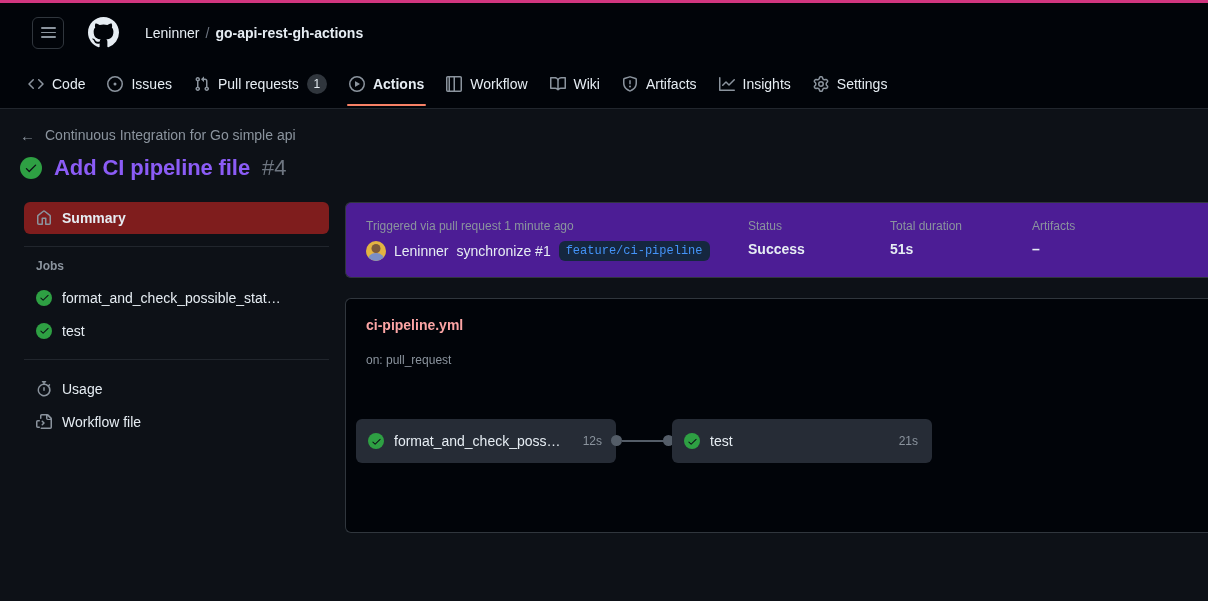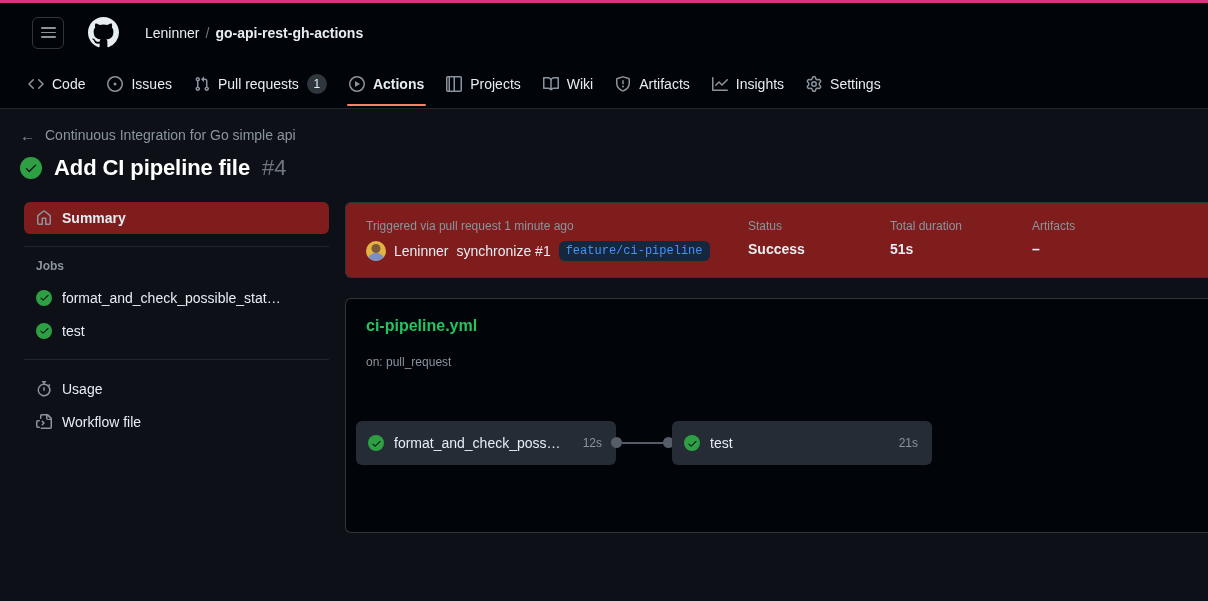--- a/index.html
+++ b/index.html
@@ -163,21 +163,21 @@
   }
   .run-title-row {
     display: flex;
     align-items: center;
     gap: 12px;
     margin-top: 12px;
   }
   .run-title {
     font-size: 22px;
     font-weight: bold;
-    color: #ffffff;
+    color: #8b5cf6;
     letter-spacing: -0.1px;
   }
   .run-number {
     font-size: 22px;
     color: #6e7681;
     font-weight: normal;
   }
 
   
   .page-body {
@@ -249,21 +249,21 @@
   .main-col {
     flex: 1;
     min-width: 0;
     padding-right: 0;
   }
 
   .card {
     border: 1px solid #30363d;
     border-right: none;
     border-radius: 6px 0 0 6px;
-    background: #7f1d1d;
+    background: #4c1d95;
     margin-right: -1px;
   }
 
   
   .summary-card {
     display: flex;
     padding: 16px 0 16px 20px;
     gap: 0;
   }
   .sum-left { flex: 0 0 382px; }
@@ -332,23 +332,23 @@
 
   
   .graph-card {
     margin-top: 20px;
     background: #010409;
     height: 235px;
     position: relative;
     overflow: hidden;
   }
   .graph-title {
-    font-size: 16px;
+    font-size: 14px;
     font-weight: bold;
-    color: #22c55e;
+    color: #fca5a5;
     padding: 18px 0 0 20px;
   }
   .graph-sub {
     font-size: 12px;
     color: #8b949e;
     padding: 4px 0 0 20px;
     margin-top: 16px;
   }
   .graph-canvas {
     position: relative;
@@ -482,21 +482,21 @@
     </span>
     <span>Actions</span>
   </div>
 
   <div class="nav-tab">
     <span class="tab-icon">
       <svg width="16" height="16" viewBox="0 0 16 16" fill="currentColor">
           <path d="M1.75 0h12.5C15.216 0 16 .784 16 1.75v12.5A1.75 1.75 0 0 1 14.25 16H1.75A1.75 1.75 0 0 1 0 14.25V1.75C0 .784.784 0 1.75 0ZM1.5 1.75v12.5c0 .138.112.25.25.25h.75v-13h-.75a.25.25 0 0 0-.25.25ZM4 1.5v13h3.5v-13Zm5 0v13h5.25a.25.25 0 0 0 .25-.25V1.75a.25.25 0 0 0-.25-.25Z"></path>
         </svg>
     </span>
-    <span>Projects</span>
+    <span>Workflow</span>
   </div>
 
   <div class="nav-tab">
     <span class="tab-icon">
       <svg width="16" height="16" viewBox="0 0 16 16" fill="currentColor">
           <path d="M0 1.75A.75.75 0 0 1 .75 1h4.253c1.227 0 2.317.59 3 1.501A3.743 3.743 0 0 1 11.006 1h4.245a.75.75 0 0 1 .75.75v10.5a.75.75 0 0 1-.75.75h-4.507a2.25 2.25 0 0 0-1.591.659l-.622.621a.75.75 0 0 1-1.06 0l-.622-.621A2.25 2.25 0 0 0 5.258 13H.75a.75.75 0 0 1-.75-.75Zm7.251 10.324.004-5.073-.002-2.253A2.25 2.25 0 0 0 5.003 2.5H1.5v9h3.757a3.75 3.75 0 0 1 1.994.574ZM8.755 4.75l-.004 7.322a3.752 3.752 0 0 1 1.992-.572H14.5v-9h-3.495a2.25 2.25 0 0 0-2.25 2.25Z"></path>
         </svg>
     </span>
     <span>Wiki</span>
   </div>

